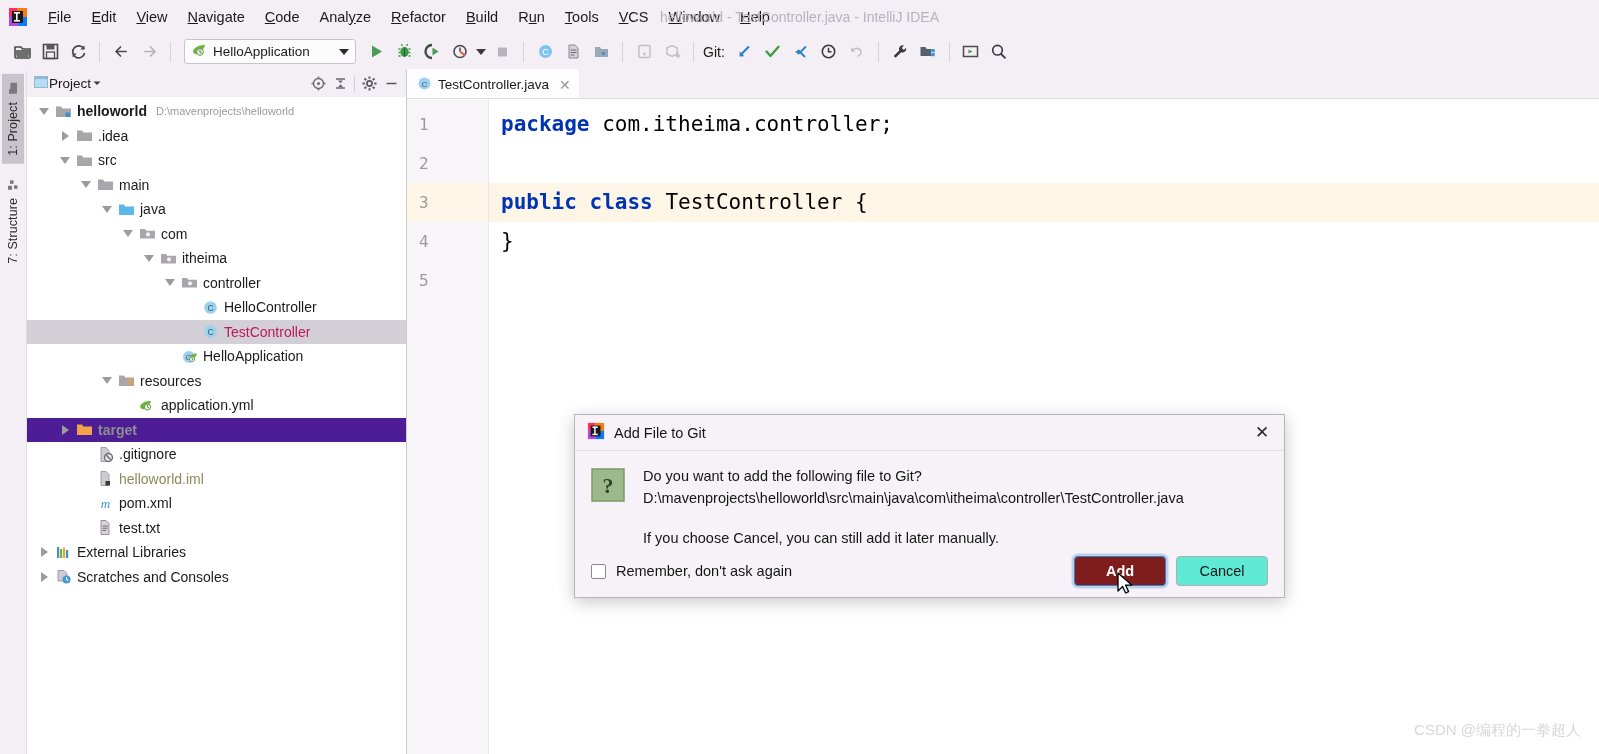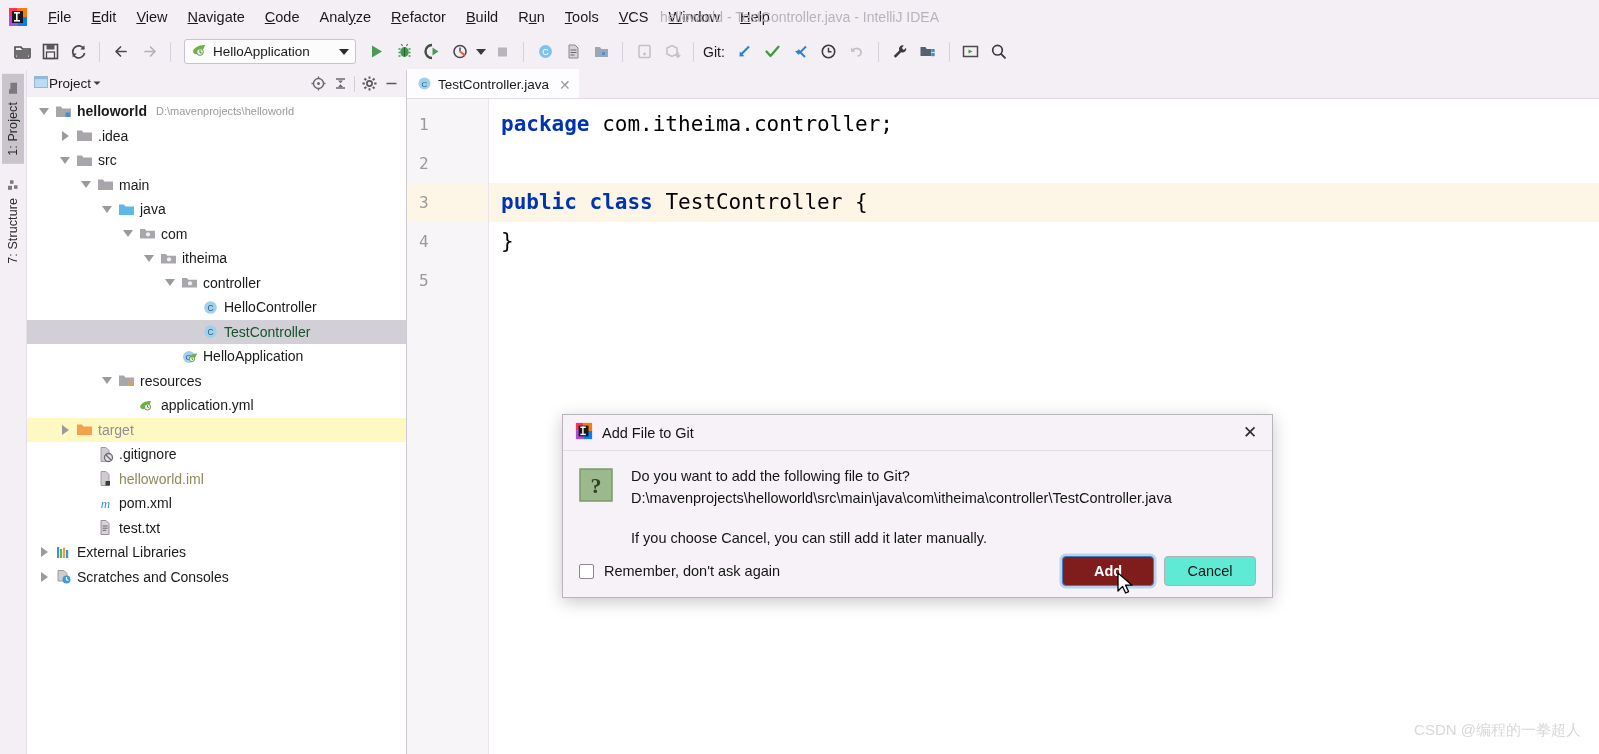--- a/index.html
+++ b/index.html
@@ -139,31 +139,31 @@
     padding-top: 2px;
     font-size: 14px;
   }
   .trow {
     height: 24.5px;
     display: flex; align-items: center;
     white-space: nowrap;
     cursor: default;
   }
   .trow.sel { background: #d3cfd6; }
-  .trow.hl  { background: #fef9c3; }
+  .trow.hl  { background: #4c1d95; font-weight: bold; }
   .twist {
     width: 18px; flex: 0 0 18px;
     display: flex; align-items: center; justify-content: center;
   }
   .tri-r { width:0;height:0;border-top:5px solid transparent;border-bottom:5px solid transparent;border-left:7px solid #9b9b9b; }
   .tri-d { width:0;height:0;border-left:5px solid transparent;border-right:5px solid transparent;border-top:7px solid #9b9b9b; }
   .ticon { width: 20px; flex: 0 0 20px; display:flex; align-items:center; justify-content:center; margin-right: 4px; }
   .tlabel { color: #1a1a1a; }
   .tlabel.bold { font-weight: bold; }
-  .tlabel.orange { color: #14532d; }
+  .tlabel.orange { color: #be185d; }
   .tlabel.olive { color: #8c8a5b; }
   .tlabel.grey-it { color: #8f8f8f; }
   .tpath { color: #9a9a9a; font-size: 11px; margin-left: 9px; }
 
   
   .editor-area {
     flex: 1 1 auto; min-width: 0;
     display: flex; flex-direction: column;
     background: #fff;
   }
@@ -205,21 +205,21 @@
   }
   .cline { height: 39px; line-height: 39px; padding-left: 12px; white-space: pre; }
   .cline.cur { background: #fdf6e7; }
   .kw { color: #0033b3; font-weight: bold; }
   .pl { color: #000; }
 
   
   .overlay { position: absolute; inset: 0; pointer-events: none; }
   .dialog {
     position: absolute;
-    left: 562px; top: 414px;
+    left: 574px; top: 414px;
     width: 711px; height: 184px;
     background: #f6f2f7;
     border: 1px solid #b9b3bc;
     box-shadow: 0 4px 16px rgba(0,0,0,.22);
     display: flex; flex-direction: column;
     pointer-events: auto;
   }
   .dlg-title {
     height: 36px; flex: 0 0 36px;
     display: flex; align-items: center;

